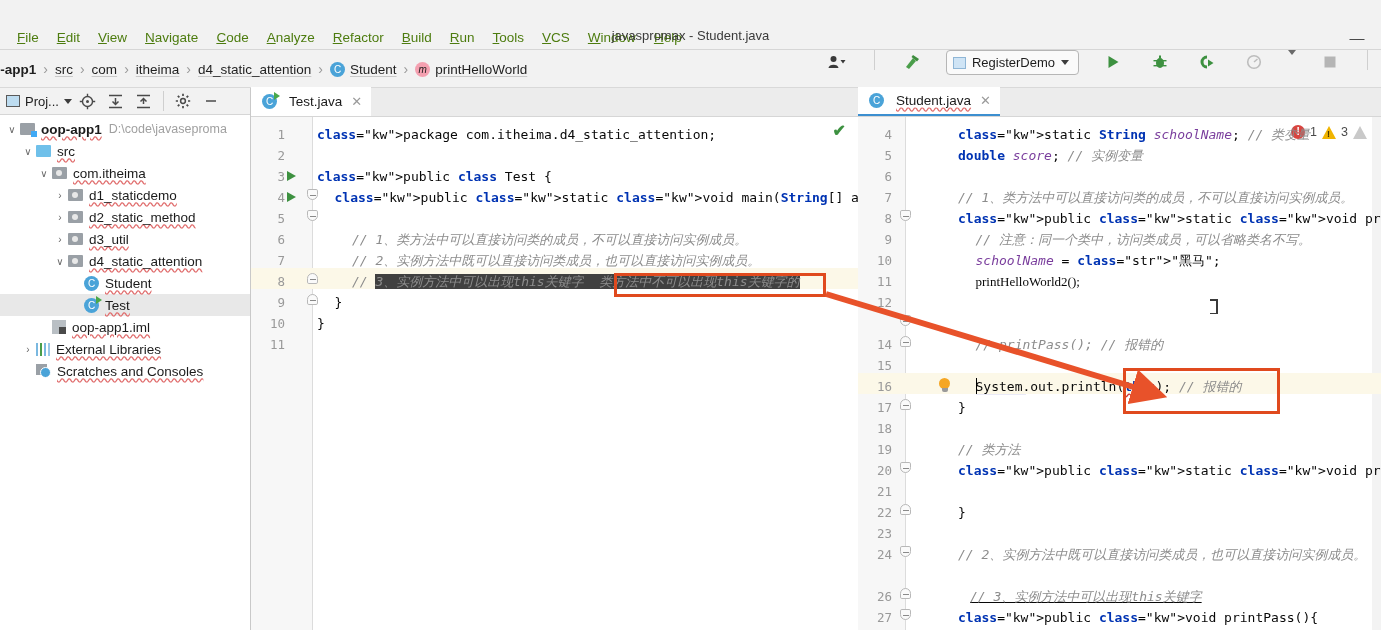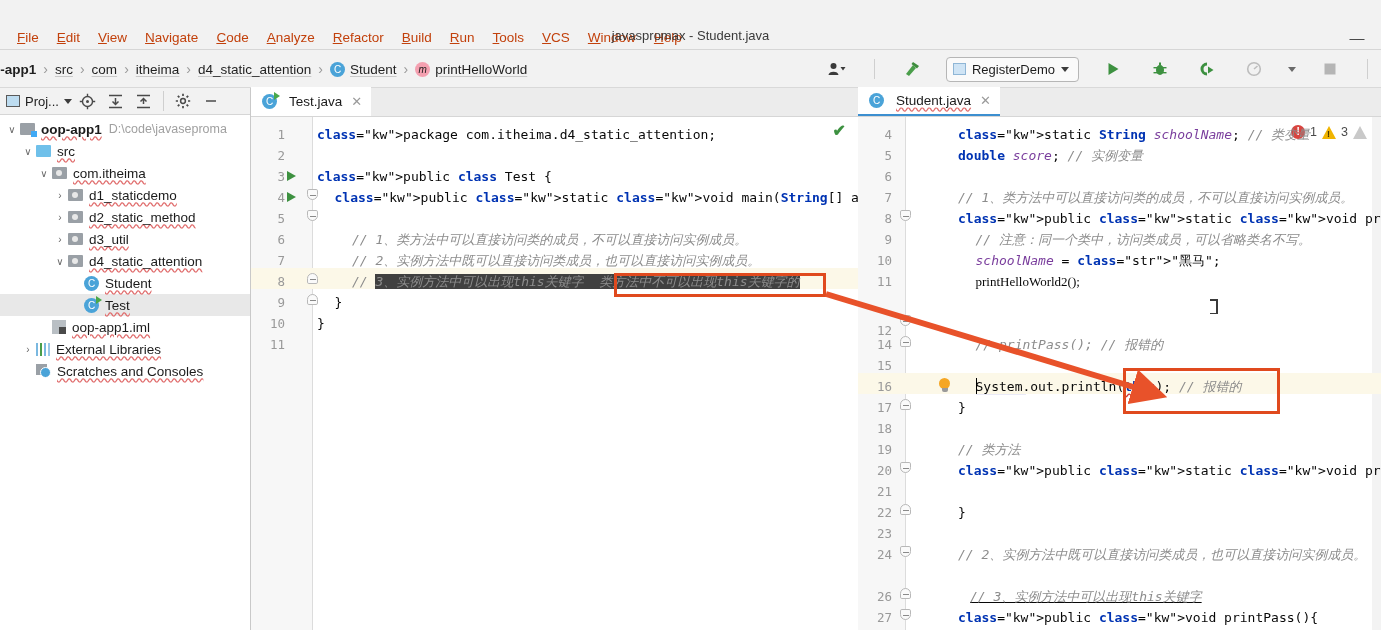--- a/index.html
+++ b/index.html
@@ -11,21 +11,21 @@
   }
   .app { position: relative; width: 1381px; height: 630px; background: #f2f2f2; }
 
   
   .titlebar {
     position: absolute; left: 0; top: 0; width: 1381px; height: 50px;
     background: #f2f2f2; border-bottom: 1px solid #d6d6d6;
   }
   .menubar { position: absolute; left: 8px; top: 27px; display: flex; align-items: center; height: 22px; }
   .menu-item {
-    font-size: 13.5px; color: #c2410c; padding: 0 9px; line-height: 22px;
+    font-size: 13.5px; color: #4d7c0f; padding: 0 9px; line-height: 22px;
     white-space: nowrap; cursor: default;
   }
   .menu-item u { text-decoration: underline; }
   .win-title {
     position: absolute; left: 0; top: 28px; width: 1381px; text-align: center;
     font-size: 13px; color: #3a3a3a; pointer-events: none;
   }
   .win-min {
     position: absolute; right: 14px; top: 28px; width: 20px; height: 20px;
     color: #4a4a4a; font-size: 15px; text-align: center; line-height: 20px;
@@ -41,21 +41,21 @@
   .crumb-text { text-decoration: underline; text-decoration-color: #c9c9c9; text-underline-offset: 2px; }
   .crumb.bold .crumb-text { font-weight: bold; text-decoration: none; }
   .crumb-sep { color: #9a9a9a; font-size: 14px; margin: 0 7px; }
   .ci {
     width: 15px; height: 15px; border-radius: 50%; margin-right: 5px;
     font-size: 10px; line-height: 15px; text-align: center; color: #fff; font-style: normal;
   }
   .ci.cls { background: #4aa3d8; }
   .ci.mth { background: #f4a0b0; font-style: italic; }
 
-  .nav-right { position: absolute; right: 10px; top: 0; height: 38px; display: flex; align-items: center; gap: 21px; }
+  .nav-right { position: absolute; right: 10px; top: 0; height: 38px; display: flex; align-items: flex-start; gap: 21px; }
   .tb-btn {
     width: 26px; height: 24px; display: flex; align-items: center; justify-content: center;
     border-radius: 3px;
   }
   .vsep { width: 1px; height: 20px; background: #cfcfcf; margin: 0 3px; }
   .runcfg {
     display: flex; align-items: center; gap: 6px; height: 25px; padding: 0 9px 0 6px;
     border: 1px solid #b6b6b6; border-radius: 4px; background: #fafafa;
     font-size: 13px; color: #1d1d1d; white-space: nowrap;
   }
@@ -519,21 +519,21 @@
           <span class="ctext" style="left: 117.5px;"><span class="cmt-cn">// 注意：同一个类中，访问类成员，可以省略类名不写。</span></span>
         </div>
         <div class="line" style="top: 133px;">
           <span class="lnum r">10</span>
           <span class="ctext" style="left: 117.5px;"><span class="fld">schoolName</span> = <span <span="" class="kw">class</span>="str"&gt;"黑马";</span>
         </div>
         <div class="line" style="top: 154px;">
           <span class="lnum r">11</span>
           <span class="ctext" style="left: 117.5px; font-family: Liberation Serif, serif;">printHelloWorld2();</span>
         </div>
-        <div class="line" style="top: 175px; margin-top: 28px;">
+        <div class="line" style="top: 175px;">
           <span class="lnum r">12</span>
         </div>
         <div class="line" style="top: 217px;">
           <span class="lnum r">14</span>
           <span class="ctext" style="left: 117.5px;"><span class="cmt-cn">// printPass(); // 报错的</span></span>
         </div>
         <div class="line" style="top: 238px;">
           <span class="lnum r">15</span>
         </div>
         <div class="hl-line" style="top: 256px;"></div>

